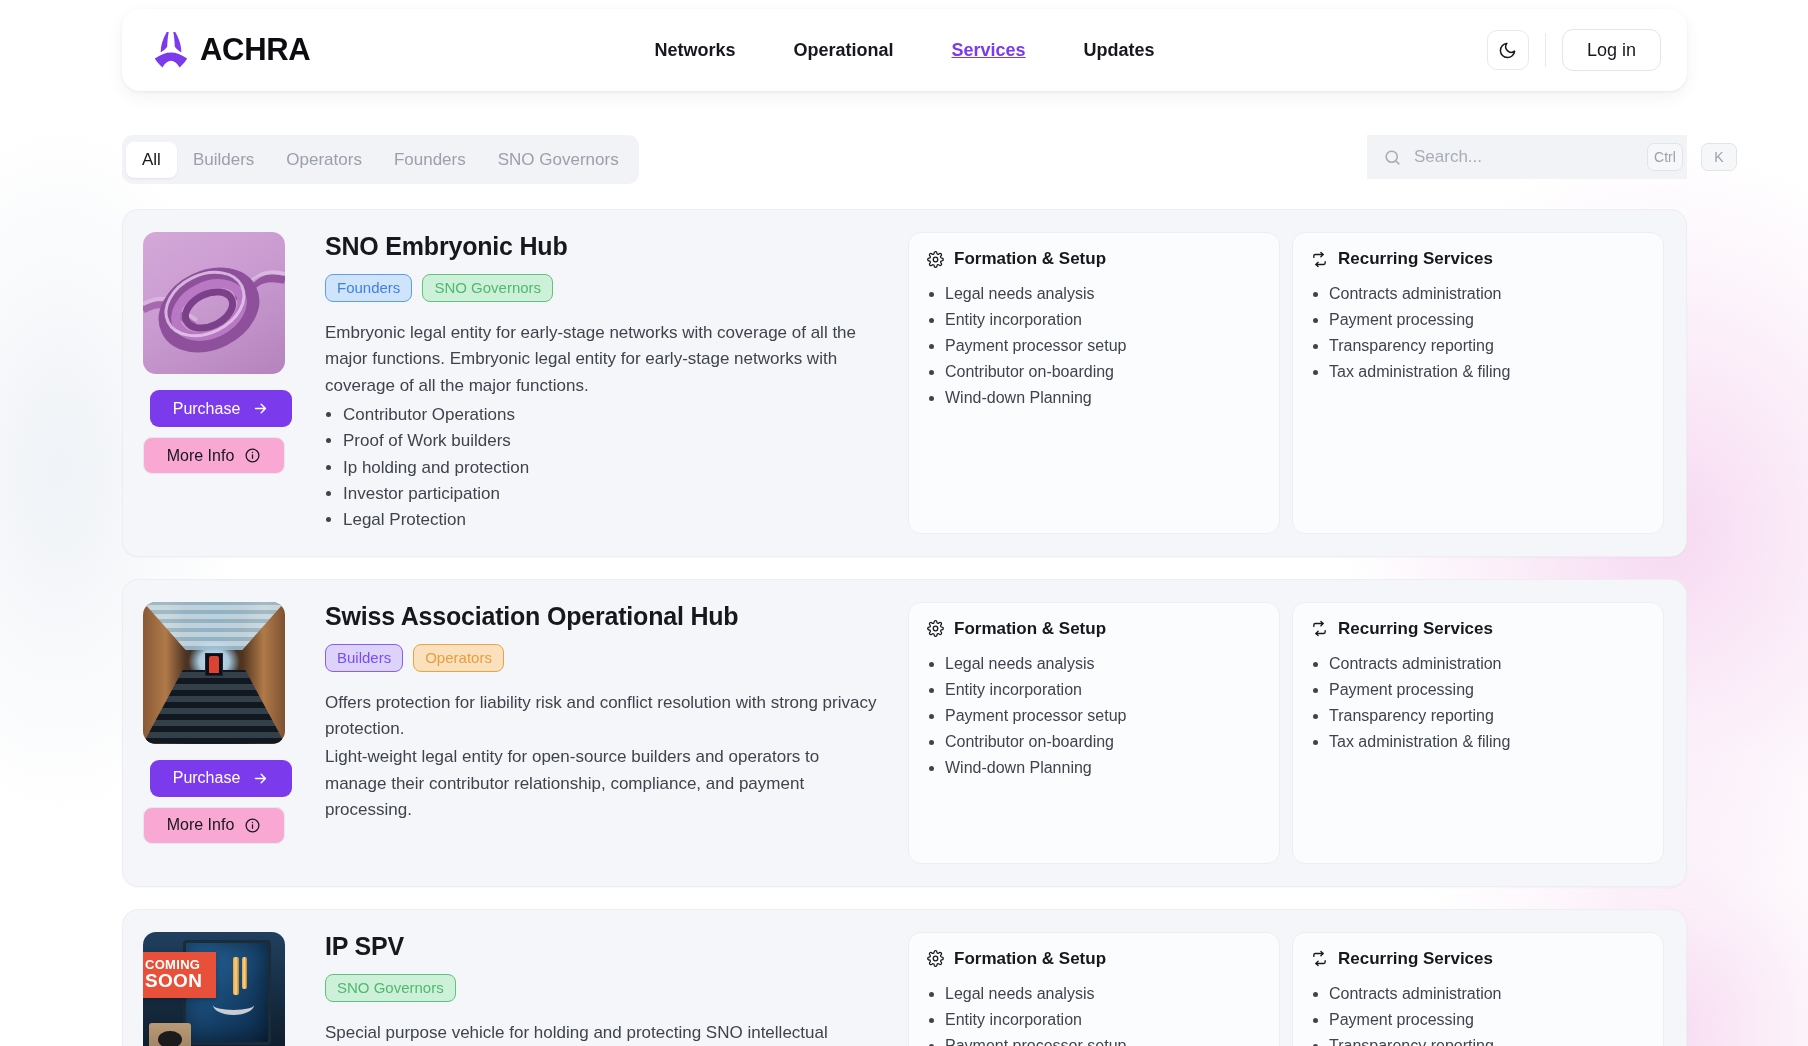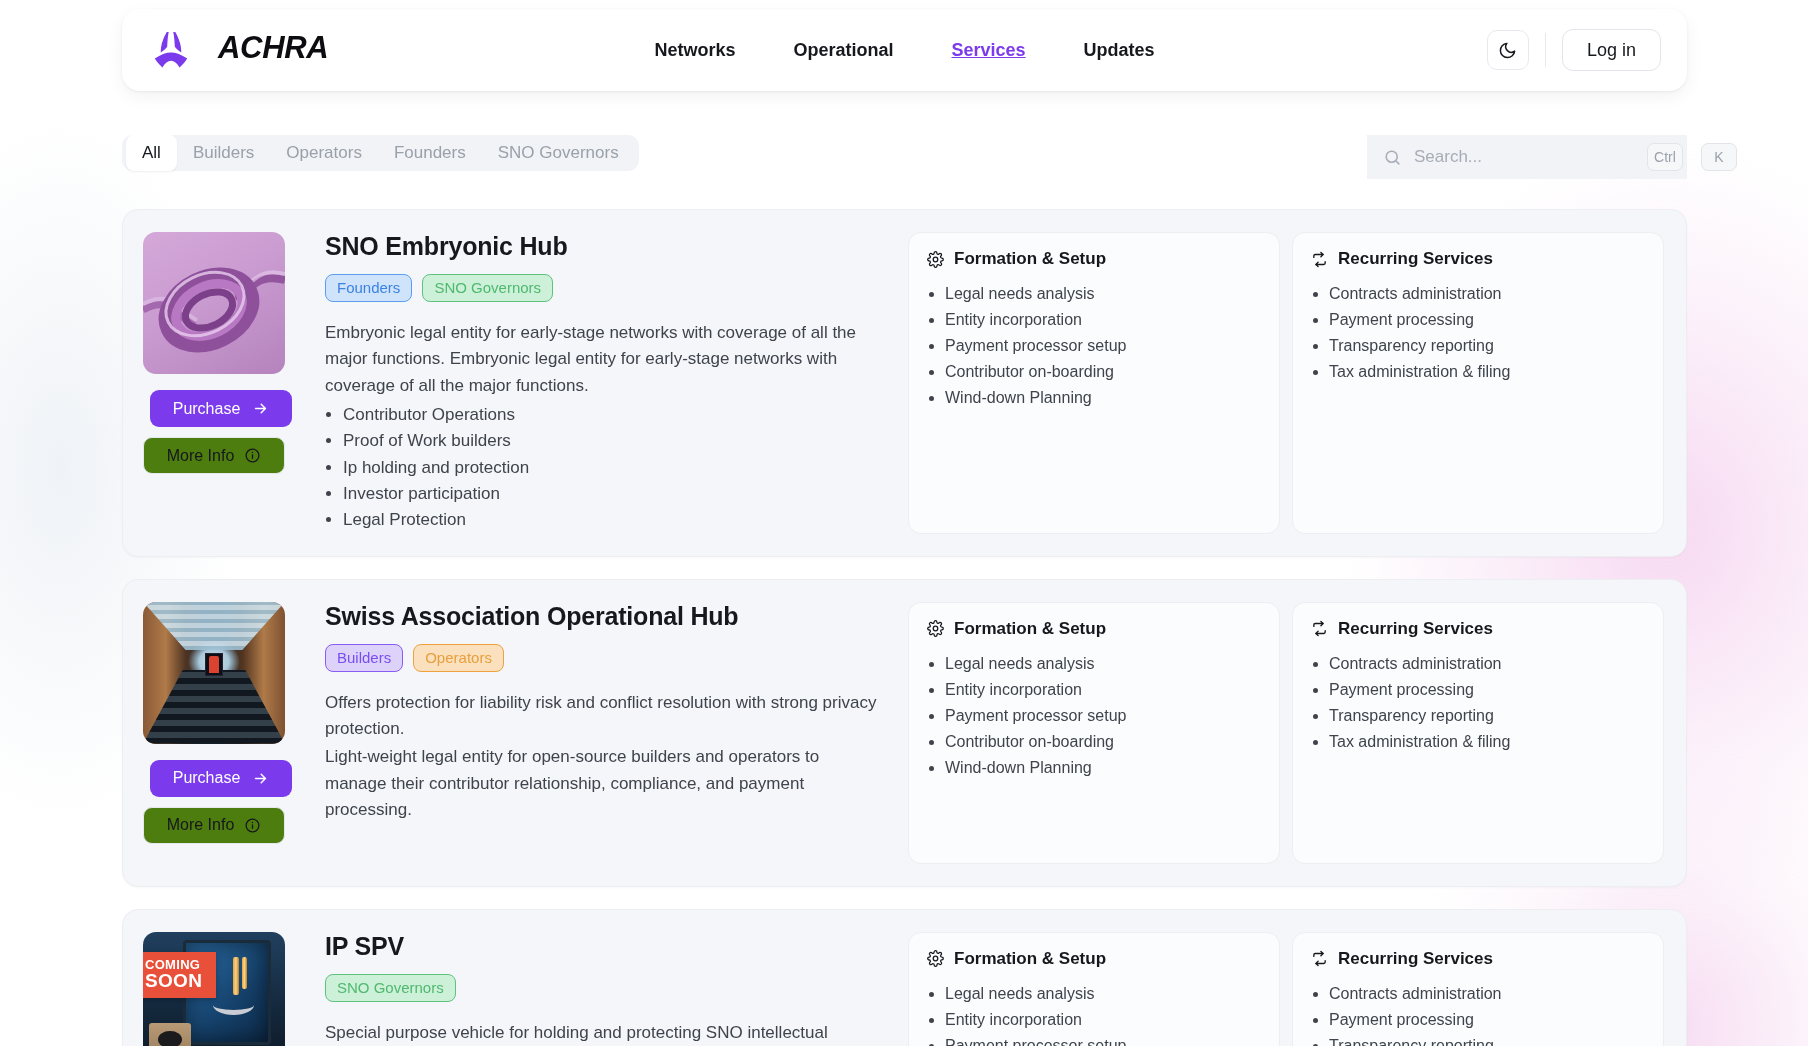--- a/index.html
+++ b/index.html
@@ -43,21 +43,21 @@
 
   
   .header-shell {
     position: absolute; left: 122px; top: 9px;
     width: 1565px; height: 82px;
     background: #ffffff;
     border-radius: 18px;
     box-shadow: 0 1px 3px rgba(16,24,40,.06), 0 6px 18px rgba(16,24,40,.05);
     display: flex; align-items: center;
   }
-  .brand { display: flex; gap: 26px; margin-left: 28px; font-style: italic; }
+  .brand { display: flex; align-items: center; gap: 8px; margin-left: 28px; }
   .brand-mark { width: 42px; height: 40px; display:block; }
   .brand-name {
     font-size: 31px; font-weight: 700; letter-spacing: -0.3px;
     color: #0d0d11;
   }
   .nav {
     position: absolute; left: 50%; transform: translateX(-50%);
     display: flex; align-items: flex-end; gap: 58px;
   }
   .nav-link {
@@ -85,21 +85,21 @@
 
   
   .filter-row {
     position: absolute; left: 122px; top: 135px;
     width: 1565px; height: 44px;
   }
   .tabs {
     position: absolute; left: 0; top: 0;
     display: inline-flex; align-items: center;
     background: #f1f3f6; border-radius: 11px; padding: 4px;
-    height: 36px;
+    height: 49px;
   }
   .tab {
     height: 36px; padding: 0 16px;
     display: flex; align-items: center; justify-content: center;
     border-radius: 8px; font-size: 17px; color: #9aa1ab; cursor: pointer;
     white-space: nowrap; border: none; background: transparent;
     font-family: "Liberation Sans", sans-serif;
   }
   .tab.active { background: #ffffff; color: #16181d; font-weight: 500; box-shadow: 0 1px 2px rgba(16,24,40,.07); }
 
@@ -208,21 +208,21 @@
     background: #7c3aed; color: #fff;
     border: none; border-radius: 9px;
     font-size: 16px; font-weight: 500; cursor: pointer;
     display: flex; align-items: center; justify-content: center; gap: 12px;
     font-family: "Liberation Sans", sans-serif;
     margin-left: 7px;
   }
   .btn-info {
     margin-top: 10px;
     width: 142px; height: 37px;
-    background: #4d7c0f; color: #16181d;
+    background: #f9a8d4; color: #16181d;
     border: 1px solid #e5e8ec; border-radius: 9px;
     font-size: 16px; font-weight: 500; cursor: pointer;
     display: flex; align-items: center; justify-content: center; gap: 10px;
     font-family: "Liberation Sans", sans-serif;
   }
 
   .card-mid { flex: 1; padding-left: 40px; padding-right: 24px; max-width: 620px; }
   .card-title {
     font-size: 25px; font-weight: 700; color: #16181d;
     letter-spacing: -0.2px; margin-bottom: 13px;

